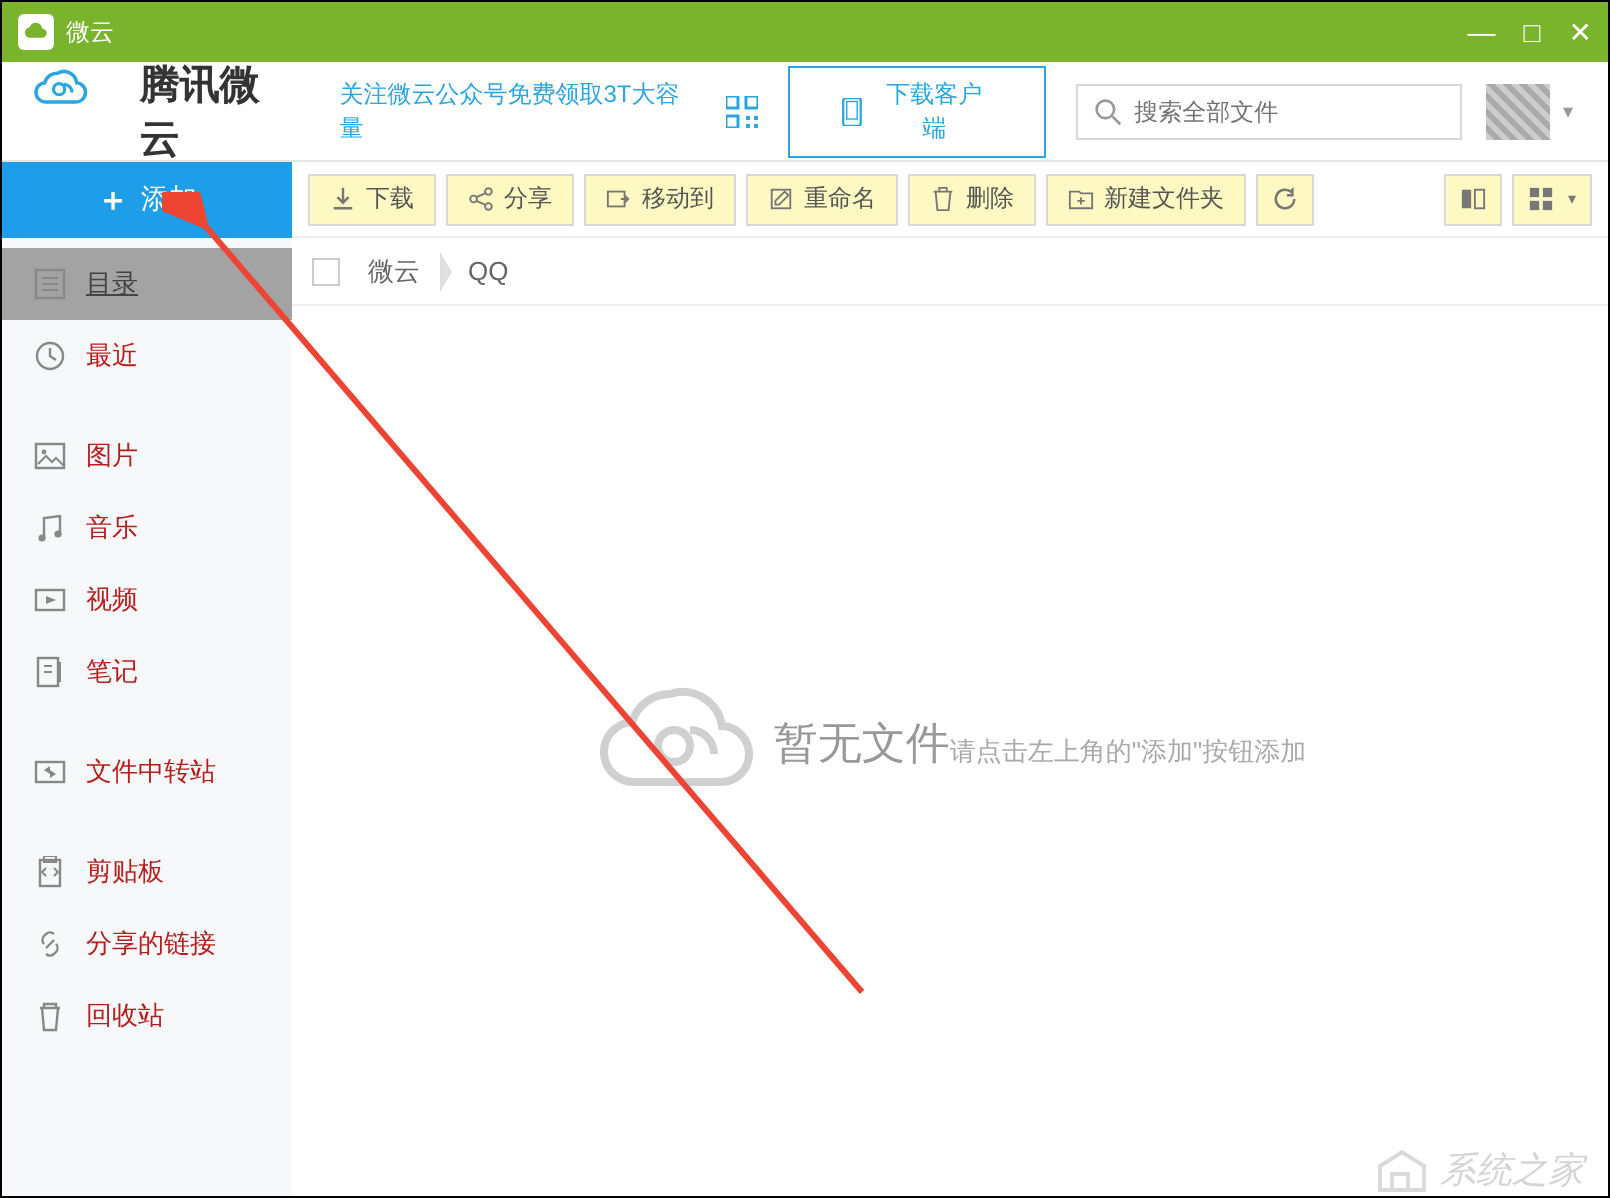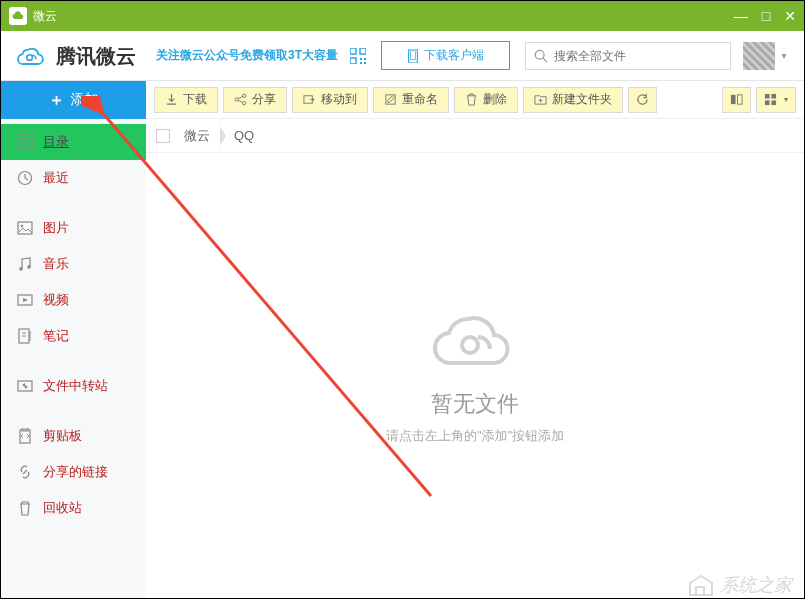--- a/index.html
+++ b/index.html
@@ -9,42 +9,42 @@
     
     .titlebar { height: 30px; background: #79b42c; display: flex; align-items: center; padding: 0 8px; color: #fff; }
     .titlebar .app-icon { width: 18px; height: 18px; background: #fff; border-radius: 3px; display: flex; align-items: center; justify-content: center; margin-right: 6px; }
     .titlebar .app-icon svg { width: 14px; height: 14px; }
     .titlebar .title { font-size: 12px; flex: 1; }
     .titlebar .win-controls { display: flex; gap: 14px; }
     .titlebar .win-controls span { cursor: pointer; font-size: 14px; }
     
     
     .header { height: 50px; display: flex; align-items: center; padding: 0 15px; border-bottom: 1px solid #e5e5e5; }
-    .logo { display: flex; align-items: flex-end; gap: 8px; margin-right: 20px; }
+    .logo { display: flex; align-items: flex-start; gap: 22px; margin-right: 20px; }
     .logo svg { width: 32px; height: 28px; }
     .logo-text { font-size: 20px; font-weight: bold; color: #333; }
-    .promo { color: #2aa7e1; font-size: 12px; margin-right: 12px; font-weight: bold; }
+    .promo { color: #2aa7e1; font-size: 12px; margin-right: 12px; }
     .qr-icon { width: 16px; height: 16px; margin-right: 15px; fill: #2aa7e1; }
     .download-btn { border: 1px solid #2aa7e1; color: #2aa7e1; padding: 5px 25px; font-size: 12px; background: #fff; display: flex; align-items: center; gap: 5px; margin-right: 15px; cursor: pointer; }
     .download-btn svg { width: 12px; height: 14px; fill: #2aa7e1; }
     .search-box { flex: 1; display: flex; align-items: center; border: 1px solid #d9d9d9; height: 28px; padding: 0 8px; margin-right: 12px; }
     .search-box svg { width: 14px; height: 14px; fill: #999; margin-right: 6px; }
     .search-box input { border: none; outline: none; font-size: 12px; flex: 1; color: #999; }
     .avatar { width: 32px; height: 28px; background: linear-gradient(45deg,#aaa 25%,#ccc 25%,#ccc 50%,#aaa 50%,#aaa 75%,#ccc 75%); background-size: 8px 8px; }
     .dropdown-caret { width: 10px; display: flex; justify-content: center; color: #999; font-size: 10px; margin-left: 4px; }
     
     
     .content { display: flex; height: calc(100% - 80px); }
     
     
     .sidebar { width: 145px; background: #f7f8f9; display: flex; flex-direction: column; }
     .add-btn { background: #1e9ee8; color: #fff; height: 38px; display: flex; align-items: center; justify-content: center; gap: 6px; font-size: 14px; cursor: pointer; margin: 0 0 5px 0; }
     .add-btn .plus { font-size: 16px; font-weight: bold; }
     .sidebar-item { height: 36px; display: flex; align-items: center; padding: 0 16px; color: #b91c1c; font-size: 13px; gap: 10px; cursor: pointer; }
-    .sidebar-item.active { background: #22c55e; color: #444; text-decoration: underline; }
+    .sidebar-item.active { background: #a3a3a3; color: #444; text-decoration: underline; }
     .sidebar-item svg { width: 16px; height: 16px; fill: #888; }
     .sidebar-separator { height: 14px; }
     
     
     .main { flex: 1; display: flex; flex-direction: column; }
     
     
     .toolbar { height: 38px; border-bottom: 1px solid #eee; display: flex; align-items: center; padding: 0 8px; gap: 5px; }
     .tool-btn { border: 1px solid #d9d9d9; background: #fef9c3; height: 26px; padding: 0 10px; display: flex; align-items: center; gap: 5px; font-size: 12px; color: #555; cursor: pointer; }
     .tool-btn svg { width: 13px; height: 13px; fill: #777; }
@@ -52,21 +52,21 @@
     .toolbar-spacer { flex: 1; }
     
     
     .breadcrumb { height: 34px; display: flex; align-items: center; padding: 0 10px; gap: 10px; border-bottom: 1px solid #f0f0f0; }
     .breadcrumb .checkbox { width: 14px; height: 14px; border: 1px solid #ccc; }
     .crumb { font-size: 13px; color: #666; cursor: pointer; padding: 3px 10px 3px 4px; position: relative; }
     .crumb::after { content: ""; position: absolute; right: -6px; top: 50%; transform: translateY(-50%); border-left: 6px solid #e0e0e0; border-top: 10px solid transparent; border-bottom: 10px solid transparent; }
     .crumb:last-child::after { display: none; }
     
     
-    .empty-state { flex: 1; display: flex; flex-direction: column; align-items: center; justify-content: center; color: #aaa; text-align: center; }
+    .empty-state { flex: 1; display: flex; flex-direction: row; align-items: center; justify-content: center; color: #aaa; text-align: center; }
     .empty-state svg { width: 90px; height: 70px; margin-bottom: 12px; }
     .empty-title { font-size: 22px; color: #999; margin-bottom: 8px; }
     .empty-sub { font-size: 13px; color: #aaa; }
     
     
     .arrow-overlay { position: absolute; top: 95px; left: 80px; pointer-events: none; }
     
     
     .watermark { position: absolute; bottom: 1px; right: 12px; color: rgba(150,150,150,0.4); font-size: 18px; font-style: italic; display: flex; align-items: center; gap: 4px; }
     .watermark svg { width: 30px; height: 24px; fill: rgba(150,150,150,0.35); }

